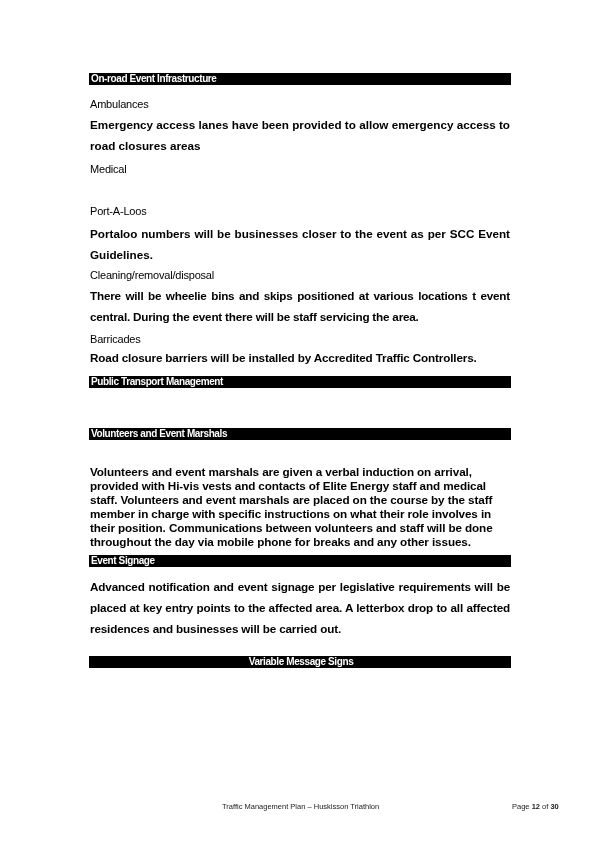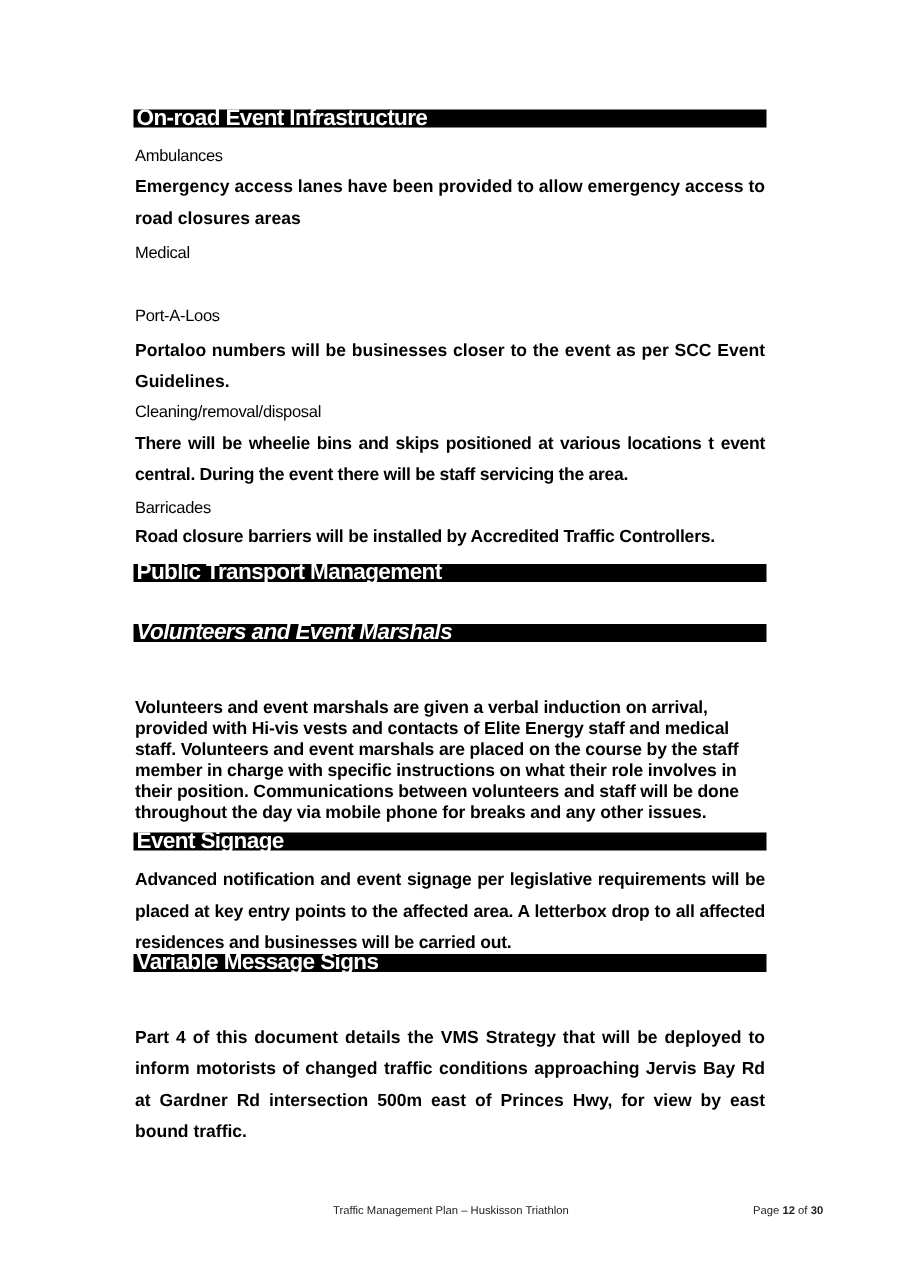--- a/index.html
+++ b/index.html
@@ -1,18 +1,18 @@
 <!DOCTYPE html>
 <html><head>
 <meta charset="utf-8">
 <style>
   html, body { margin: 0; padding: 0; background: #ffffff; }
   body { width: 600px; height: 848px; position: relative; overflow: hidden; font-family: "Liberation Sans", sans-serif; color: #000; }
   .page { position: absolute; left: 0; top: 0; width: 600px; height: 848px; }
-  .bar { position: absolute; left: 89px; width: 422px; height: 12px; background: #000; color: #fff; font-weight: bold; font-size: 15px; line-height: 12px; padding-left: 2px; box-sizing: border-box; letter-spacing: -0.4px; white-space: nowrap; }
+  .bar { position: absolute; left: 89px; width: 422px; height: 12px; background: #000; color: #fff; font-weight: bold; font-size: 10px; line-height: 12px; padding-left: 2px; box-sizing: border-box; letter-spacing: -0.4px; white-space: nowrap; }
   .sub { position: absolute; left: 90px; font-weight: normal; font-size: 11px; letter-spacing: -0.2px; white-space: nowrap; }
   .p { position: absolute; left: 90px; width: 420px; font-size: 11.7px; font-weight: bold; }
   .p.just { text-align: justify; line-height: 21px; }
   .p.tight { line-height: 14px; letter-spacing: -0.1px; }
   .footer { position: absolute; top: 802px; font-size: 7.5px; color: #222; white-space: nowrap; }
   .footer b { font-weight: bold; }
 </style>
 </head>
 <body>
 
@@ -29,30 +29,29 @@
   <div class="p just" style="top:223px;">Portaloo numbers will be businesses closer to the event as per SCC Event Guidelines.</div>
 
   <div class="sub" style="top:269px;">Cleaning/removal/disposal</div>
   <div class="p just" style="top:285px; letter-spacing:-0.2px;">There will be wheelie bins and skips positioned at various locations t event central. During the event there will be staff servicing the area.</div>
 
   <div class="sub" style="top:333px;">Barricades</div>
   <div class="p" style="top:351px; letter-spacing:-0.15px; white-space:nowrap;">Road closure barriers will be installed by Accredited Traffic Controllers.</div>
 
   <div class="bar" style="top:376px;">Public Transport Management</div>
 
-  <div class="bar" style="top:416px;font-style:italic;">Volunteers and Event Marshals</div>
+  <div class="bar" style="top:428px;">Volunteers and Event Marshals</div>
   <div class="p tight" style="top:465px;">Volunteers and event marshals are given a verbal induction on arrival, provided with Hi-vis vests and contacts of Elite Energy staff and medical staff. Volunteers and event marshals are placed on the course by the staff member in charge with specific instructions on what their role involves in their position. Communications between volunteers and staff will be done throughout the day via mobile phone for breaks and any other issues.</div>
 
   <div class="bar" style="top:555px;">Event Signage</div>
   <div class="p just" style="top:576px; letter-spacing:-0.15px;">Advanced notification and event signage per legislative requirements will be placed at key entry points to the affected area. A letterbox drop to all affected residences and businesses will be carried out.</div>
 
-  <div class="bar" style="top:636px;">Variable Message Signs</div>
-  <div class="p just" style="top:681px;">Part 4 of this document details the VMS Strategy that will be deployed to inform motorists of changed traffic conditions approaching Jervis Bay Rd at Gardner Rd intersection 500m east of Princes Hwy, for view by east bound traffic.</div>
+  <div class="bar" style="top:656px;text-align:center;">Variable Message Signs</div>
 
   <div class="footer" style="left:222px;">Traffic Management Plan – Huskisson Triathlon</div>
-  <div class="footer" style="left:465px;padding-left:37px;">
+  <div class="footer" style="left:475px;padding-left:37px;">
     <span>Page</span>
     <b>12</b>
     <span>of</span>
     <b>30</b>
   </div>
 
 </div>
 
 </body></html>

